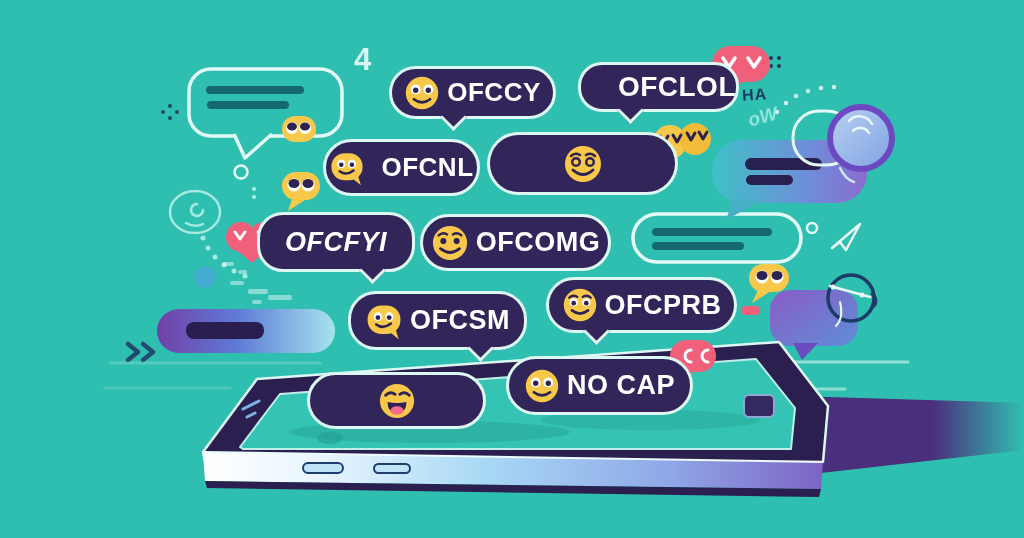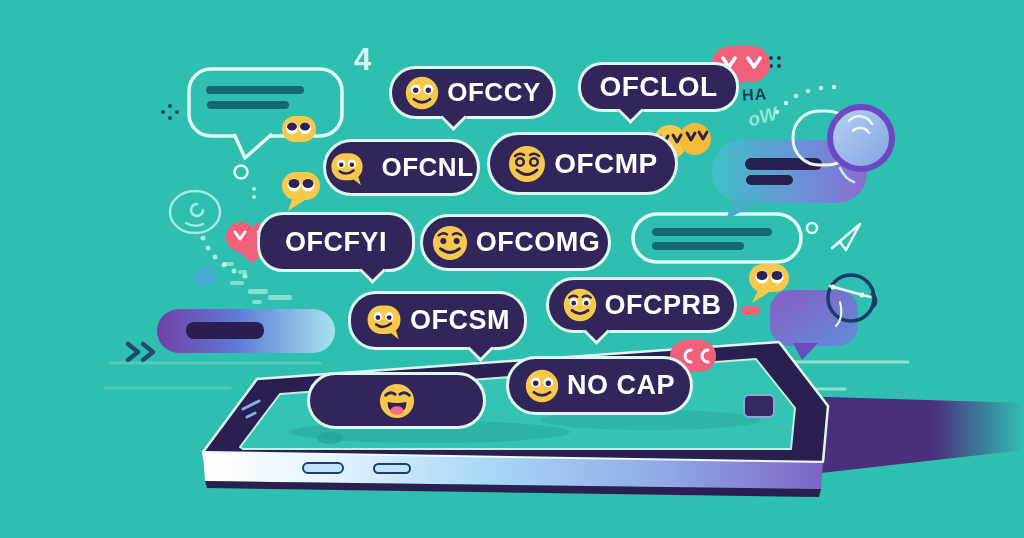--- a/index.html
+++ b/index.html
@@ -6,25 +6,25 @@
   #stage{position:relative;width:1024px;height:538px;overflow:hidden;background:#2FBFB0;font-family:"Liberation Sans",sans-serif;}
   #decor{position:absolute;left:0;top:0;z-index:1;}
   .bubble{position:absolute;display:flex;align-items:center;justify-content:center;gap:7px;
     background:#32255A;border:3.5px solid #DDF8F3;color:#FFFFFF;font-weight:bold;
     box-sizing:border-box;z-index:3;white-space:nowrap;letter-spacing:.5px;}
   .bubble svg{flex:0 0 auto;display:block;}
   .tail-down::after{content:"";position:absolute;bottom:-11px;width:16px;height:16px;background:#32255A;
     border-right:3.5px solid #DDF8F3;border-bottom:3.5px solid #DDF8F3;transform:rotate(45deg);}
   .b1{left:389px;top:66px;width:167px;height:53px;border-radius:27px;font-size:26px;}
   .b1.tail-down::after{left:52px;}
-  .b2{left:578px;top:62px;width:161px;height:50px;border-radius:24px;font-size:28px;}
+  .b2{left:578px;top:62px;width:161px;height:50px;border-radius:24px;font-size:28px;justify-content:flex-end;}
   .b2.tail-down::after{left:40px;}
   .b3{left:323px;top:139px;width:157px;height:57px;border-radius:29px;font-size:26px;gap:16px;}
   .b4{left:487px;top:132px;width:191px;height:63px;border-radius:32px;font-size:28px;}
-  .b5{left:257px;top:212px;width:158px;height:60px;border-radius:26px;font-size:27px;}
+  .b5{left:257px;top:212px;width:158px;height:60px;border-radius:26px;font-size:27px;font-style:italic;}
   .b5.tail-down::after{right:30px;}
   .b6{left:420px;top:214px;width:191px;height:57px;border-radius:29px;font-size:27px;}
   .b7{left:348px;top:291px;width:179px;height:59px;border-radius:28px;font-size:27px;}
   .b7.tail-down::after{right:34px;}
   .b8{left:546px;top:277px;width:191px;height:56px;border-radius:28px;font-size:27px;}
   .b8.tail-down::after{left:38px;}
   .b9{left:307px;top:372px;width:179px;height:57px;border-radius:29px;font-size:27px;}
   .b10{left:506px;top:356px;width:187px;height:59px;border-radius:30px;font-size:27px;}
   .floating-text{position:absolute;z-index:4;}
   #txt-4{left:354px;top:42px;font-size:31px;font-weight:bold;color:#D6F6EF;}
@@ -288,21 +288,20 @@
   </div>
 
   <div class="bubble b4">
     <svg width="40" height="40" viewBox="0 0 40 40">
       <circle cx="20" cy="20" r="18" fill="#F7C84A"></circle>
       <path d="M8,12 Q12,8 17,11 M23,11 Q28,8 32,12" stroke="#2E2253" stroke-width="2.5" fill="none" stroke-linecap="round"></path>
       <circle cx="13" cy="18" r="3.8" fill="none" stroke="#2E2253" stroke-width="2.5"></circle>
       <circle cx="27" cy="18" r="3.8" fill="none" stroke="#2E2253" stroke-width="2.5"></circle>
       <path d="M10,26 Q20,35 30,26" stroke="#2E2253" stroke-width="3" fill="none" stroke-linecap="round"></path>
     </svg>
-    <span>OFCMP</span>
   </div>
 
   <div class="bubble b5 tail-down">
     <span>OFCFYI</span>
   </div>
 
   <div class="bubble b6">
     <svg width="38" height="38" viewBox="0 0 40 40">
       <circle cx="20" cy="20" r="18" fill="#F7C84A"></circle>
       <path d="M8,12 Q12,8 17,11 M23,11 Q28,8 32,12" stroke="#2E2253" stroke-width="2.5" fill="none" stroke-linecap="round"></path>

